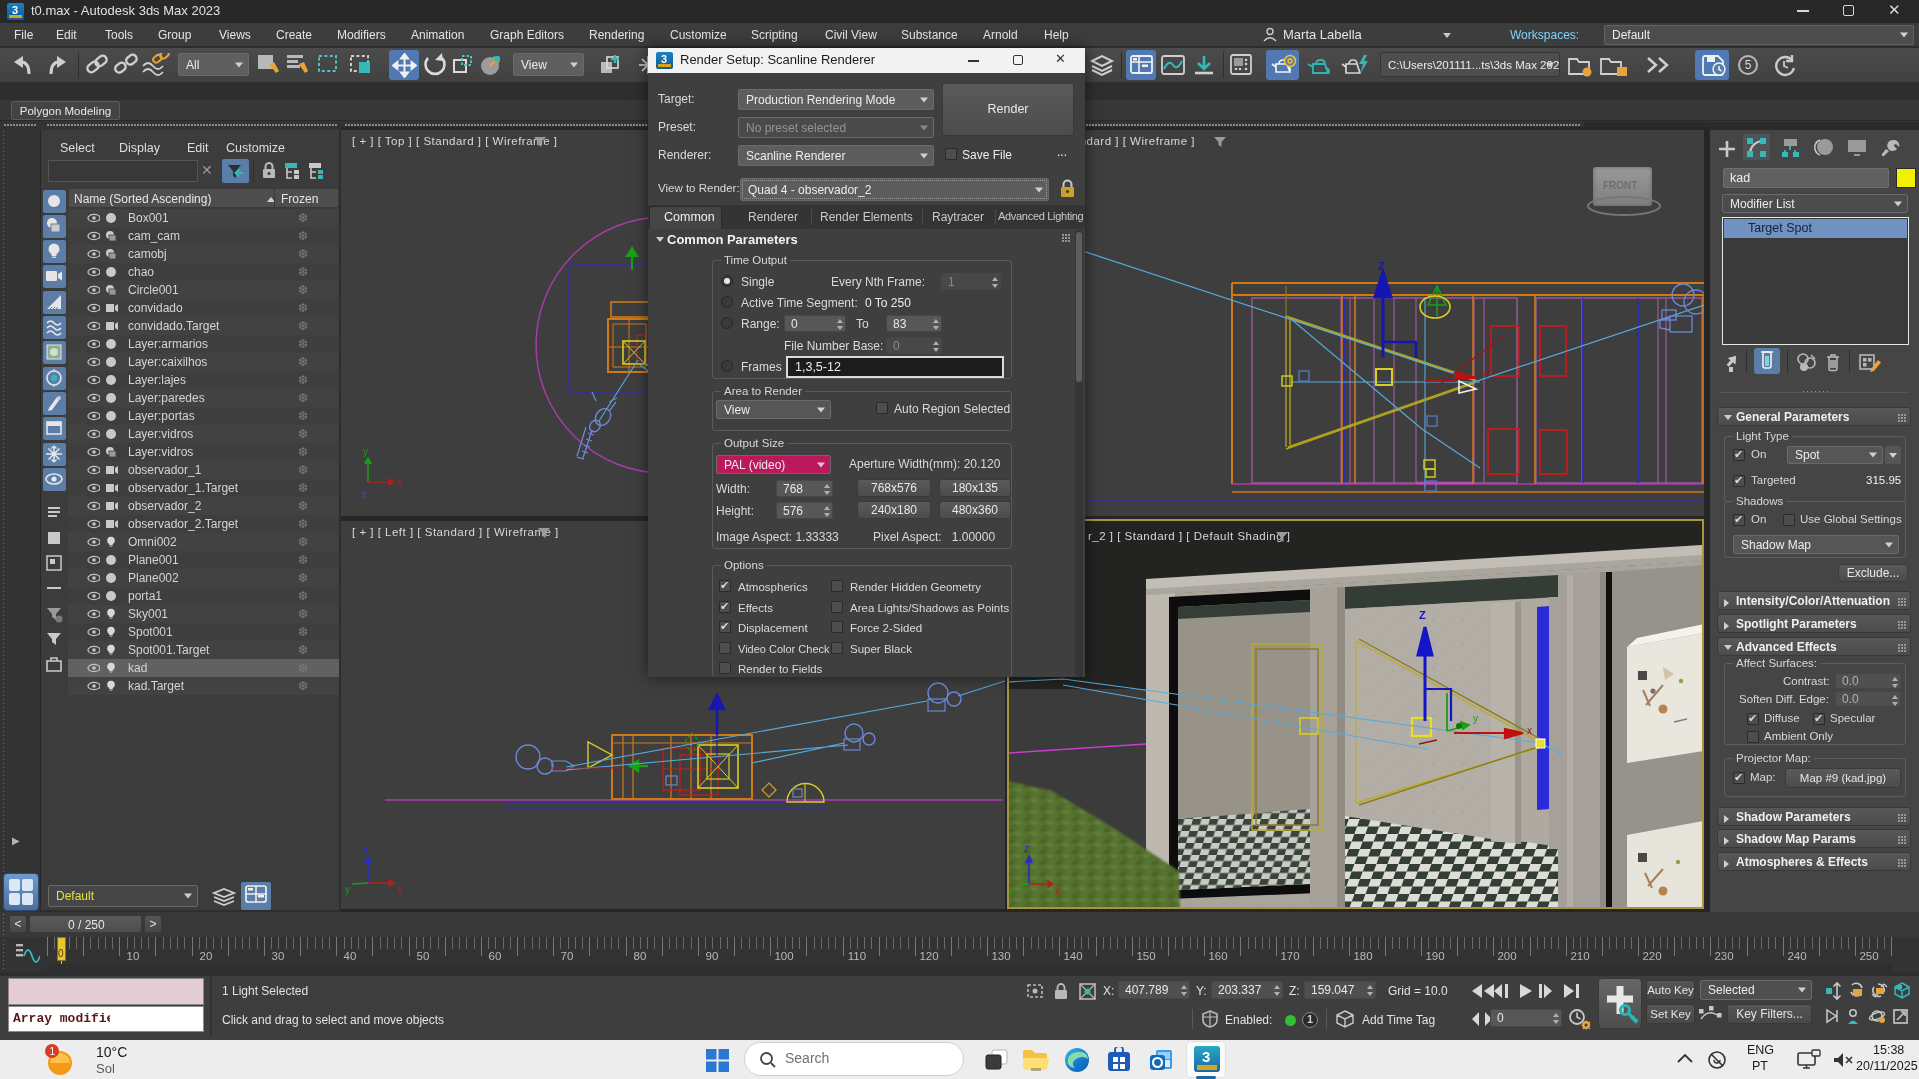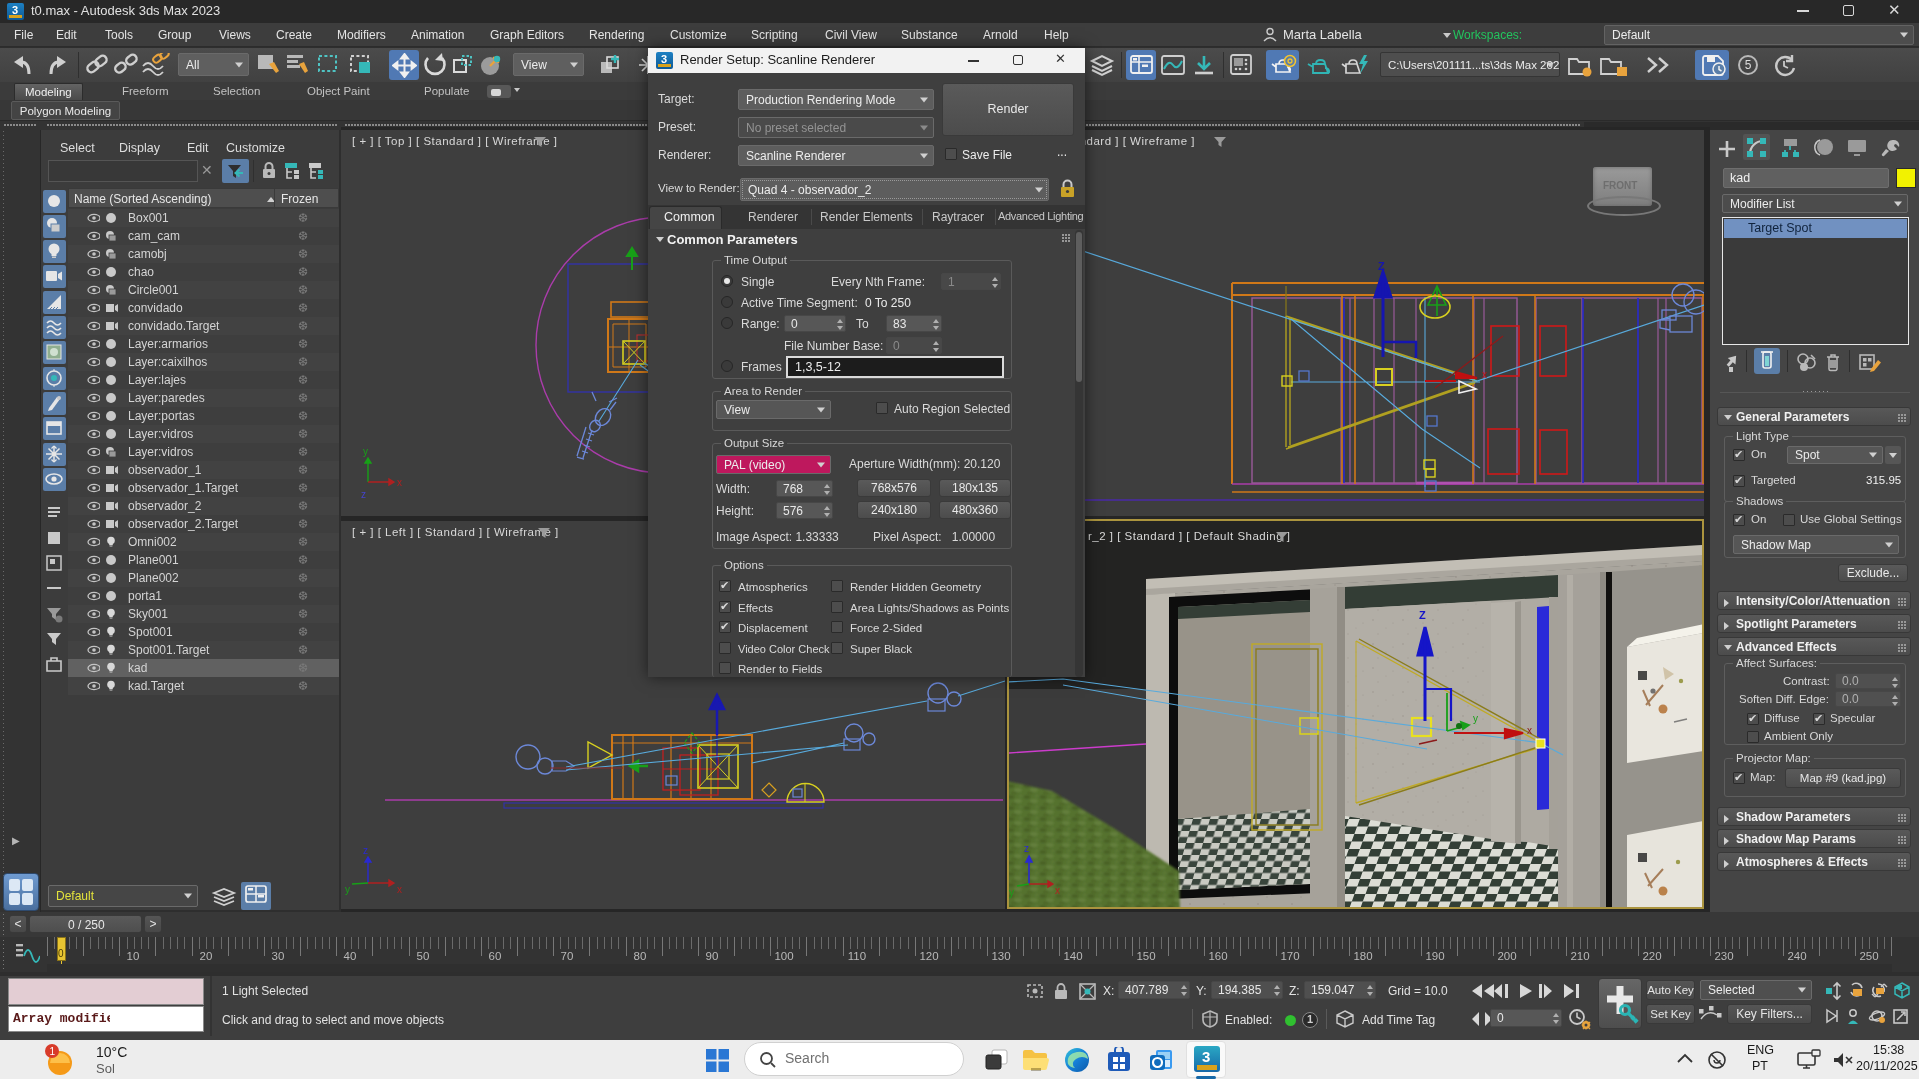--- a/index.html
+++ b/index.html
@@ -104,21 +104,21 @@
       <div class="menu" style="left:983px;">Arnold</div>
       <div class="menu" style="left:1044px;">Help</div>
  <div class="abs" style="left:1262px;top:4px;width:16px;height:15px;">
    <svg width="16" height="15">
           <circle cx="8" cy="4.5" r="3" fill="none" stroke="#c9c9c9" stroke-width="1.4"></circle>
           <path d="M2 14 Q8 7.5 14 14" fill="none" stroke="#c9c9c9" stroke-width="1.4"></path>
         </svg>
  </div>
  <div class="menu" style="left:1283px;top:4px;font-size:13px;">Marta Labella</div>
  <div class="abs" style="left:1443px;top:10px;width:0;height:0;border-left:4px solid transparent;border-right:4px solid transparent;border-top:5px solid #c9c9c9;"></div>
- <div class="menu" style="left:1453px;color:#22c55e;">Workspaces:</div>
+ <div class="menu" style="left:1510px;color:#7dd3fc;">Workspaces:</div>
  <div class="drop" style="left:1604px;top:2px;width:310px;height:20px;background:#4d4d4d;border-color:#636363;">
         <span class="lbl">Default</span>
         <span class="arr"></span>
       </div>
 </div>
 
 <div class="abs" id="toolbar">
  <svg class="abs" style="left:12px;top:5px;" width="58" height="24" viewBox="0 0 58 24">
   <path d="M17 21 Q17 9 9 9" fill="none" stroke="#cfcfcf" stroke-width="3"></path>
   <path d="M11 3 v12 l-9 -6 z" fill="#cfcfcf"></path>
@@ -256,31 +256,20 @@
         <path d="M19 13 v3.5 l2.5 1.5" stroke="#f0f0f0" stroke-width="1.5" fill="none"></path>
       </svg>
  <div class="abs" style="left:653px;top:7px;width:20px;height:20px;border:2px solid #b9b9b9;border-radius:50%;color:#dcdcdc;font-size:12px;text-align:center;line-height:17px;">5</div>
  <svg class="abs" style="left:686px;top:5px;" width="26" height="25" viewBox="0 0 26 25">
         <path d="M21 7 A9 9 0 1 0 23 15" fill="none" stroke="#c9c9c9" stroke-width="2.4"></path>
         <path d="M21 2 v6 h-6" fill="none" stroke="#c9c9c9" stroke-width="2.4"></path>
         <path d="M13 8 v5 l4 2" fill="none" stroke="#c9c9c9" stroke-width="1.8"></path>
       </svg>
 </div>
 
-<div class="abs" id="ribbon">
- <div class="rtab act" style="left:14px;">Modeling</div>
- <div class="rtab" style="left:112px;">Freeform</div>
- <div class="rtab" style="left:203px;">Selection</div>
- <div class="rtab" style="left:297px;">Object Paint</div>
- <div class="rtab" style="left:414px;">Populate</div>
- <div class="abs" style="left:487px;top:3px;width:24px;height:13px;background:#585858;border-radius:3px;"><svg width="24" height="13">
-          <rect x="4" y="3" width="10" height="7" rx="2" fill="#d8d8d8"></rect>
-        </svg></div>
- <div class="abs" style="left:514px;top:6px;width:0;height:0;border-left:3.5px solid transparent;border-right:3.5px solid transparent;border-top:4.5px solid #c9c9c9;"></div>
-</div>
 <div class="abs" id="ribbon2">
       <div id="polybtn">Polygon Modeling</div>
     </div>
 <div class="abs" id="gripsrow">
  <div class="dots" style="left:4px;width:33px;"></div>
  <div class="dots" style="left:47px;width:290px;"></div>
  <div class="dots" style="left:345px;width:1235px;"></div>
  <div class="abs" style="left:1584px;top:1px;width:335px;height:8px;background:#2a2a2a;"></div>
 </div>
 
@@ -1398,21 +1387,21 @@
         <path d="M3 3 l15 15 m0 -15 L3 18" stroke="#b9b9b9" stroke-width="1.2"></path>
         <circle cx="10.5" cy="10.5" r="3" fill="#35b8b8"></circle>
       </svg>
  <div class="stxt" style="left:1103px;top:8px;">X:</div>
  <div class="spin" style="left:1118px;top:5px;width:72px;height:18px;background:#4f4f4f;">
         <span class="v">407.789</span>
         <span class="spinbtn"></span>
       </div>
  <div class="stxt" style="left:1196px;top:8px;">Y:</div>
  <div class="spin" style="left:1211px;top:5px;width:72px;height:18px;background:#4f4f4f;">
-        <span class="v">194.385</span>
+        <span class="v">203.337</span>
         <span class="spinbtn"></span>
       </div>
  <div class="stxt" style="left:1289px;top:8px;">Z:</div>
  <div class="spin" style="left:1304px;top:5px;width:72px;height:18px;background:#4f4f4f;">
         <span class="v">159.047</span>
         <span class="spinbtn"></span>
       </div>
  <div class="stxt" style="left:1388px;top:8px;">Grid = 10.0</div>
  <div class="abs" style="left:1192px;top:33px;width:1px;height:20px;background:#5a5a5a;"></div>
  <svg class="abs" style="left:1200px;top:33px;" width="20" height="20">

